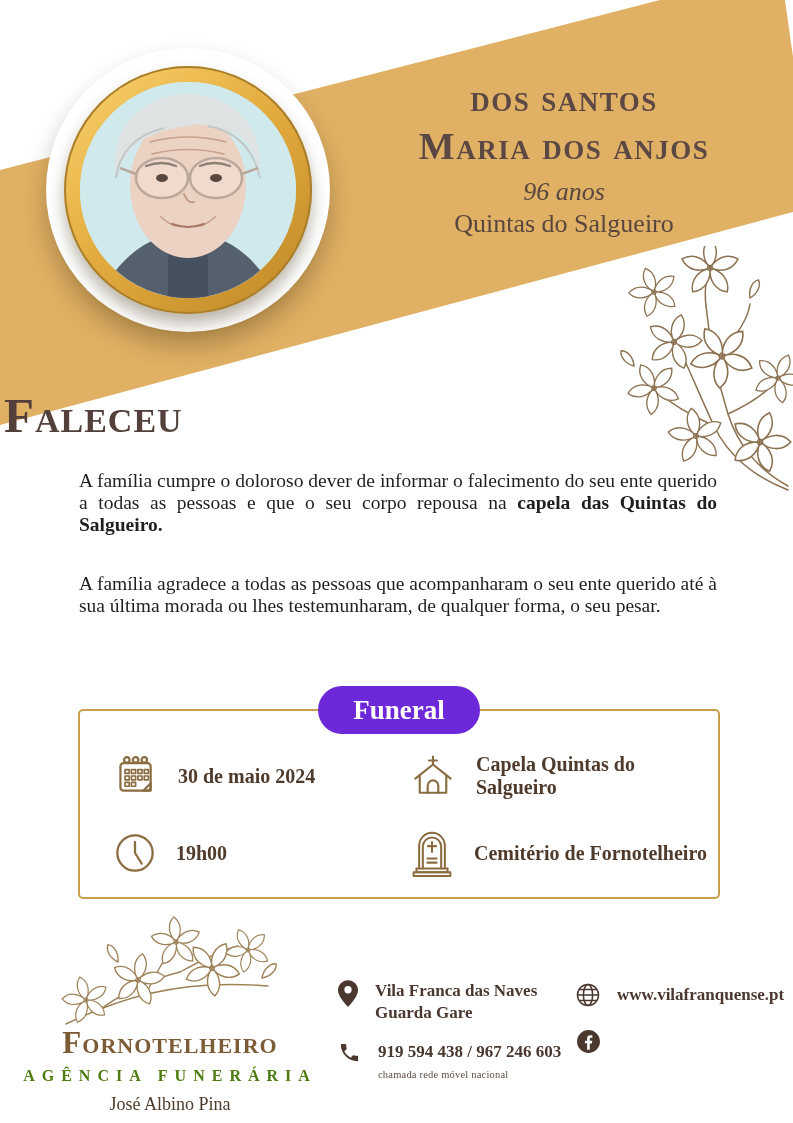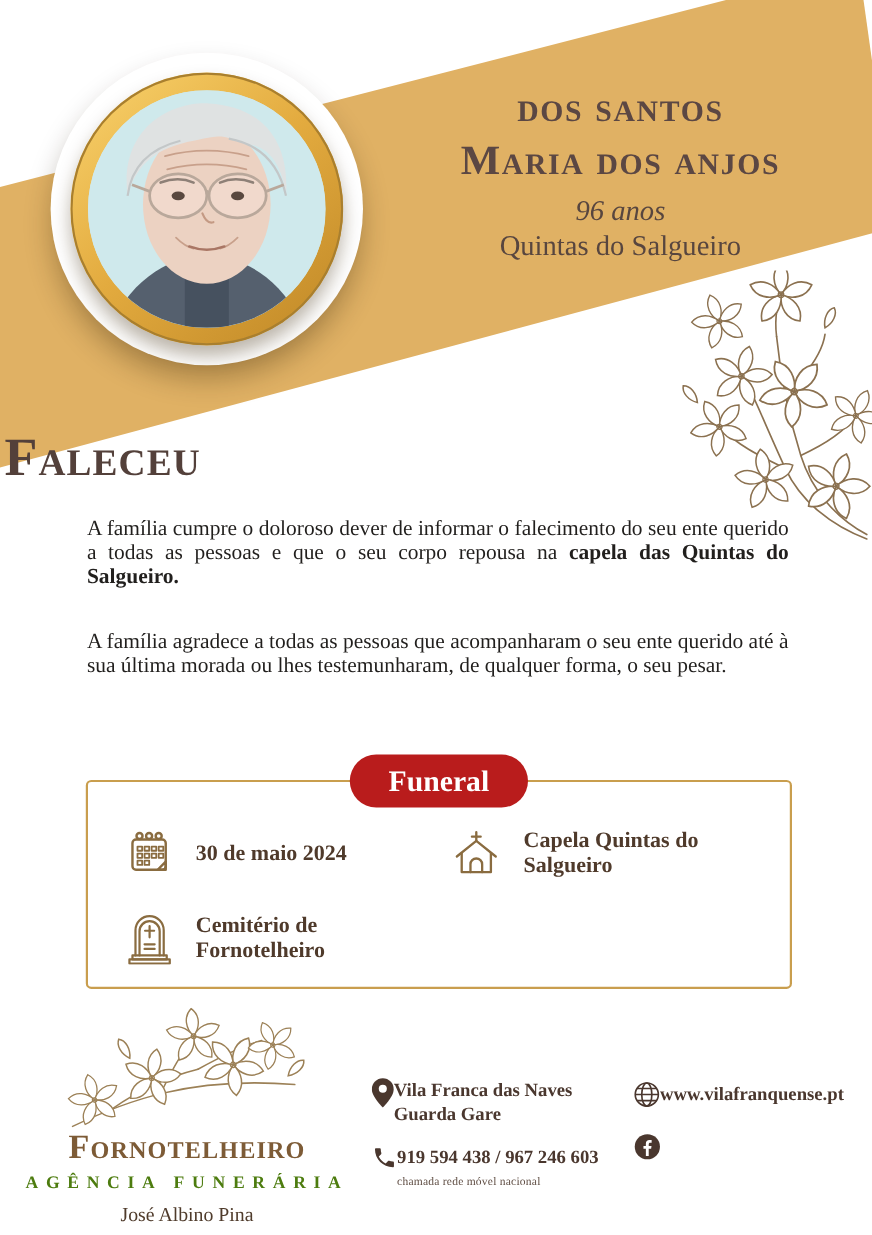--- a/index.html
+++ b/index.html
@@ -38,39 +38,39 @@
   .body-text{position:absolute;left:79px;top:470px;width:638px;font-size:19.5px;
              line-height:22px;color:#211f1d;z-index:2;}
   .body-text p{margin:0;}
   .p1{text-align:justify;}
   .p2{margin-top:37px !important;}
 
   
   .funeral-box{position:absolute;left:78px;top:709px;width:638px;height:186px;
                border:2px solid #c99e4e;border-radius:5px;z-index:2;}
   .pill{position:absolute;left:50%;top:-25px;transform:translateX(-50%);
-        width:162px;height:48px;border-radius:25px;background:#b91c1c;color:#fff;
+        width:162px;height:48px;border-radius:25px;background:#6d28d9;color:#fff;
         display:flex;align-items:center;justify-content:center;
         font-size:27px;font-weight:700;}
   .fgrid{display:grid;grid-template-columns:296px 1fr;grid-row-gap:30px;
          padding:42px 8px 0 34px;}
   .fitem{display:flex;align-items:center;gap:20px;color:#4f3a2b;font-weight:700;font-size:20px;}
   .ficon{flex:0 0 auto;color:#8a6c40;display:flex;align-items:center;justify-content:center;}
 
   
   .brand-block{position:absolute;left:14px;top:1026px;width:312px;text-align:center;z-index:2;}
   .brand{font-variant:small-caps;font-weight:700;font-size:31px;line-height:1.1;
          color:#7d5b36;letter-spacing:1px;}
   .brand-sub{font-size:16px;font-weight:600;color:#4d7c0f;letter-spacing:7px;margin-top:7px;}
   .owner{font-size:18px;font-weight:400;color:#4f3b2b;margin-top:9px;}
 
   .contact{position:absolute;color:#4a372e;z-index:2;}
   .col1{left:338px;top:980px;width:235px;}
   .col2{left:576px;top:983px;width:210px;}
-  .c-item{display:flex;align-items:flex-start;}
+  .c-item{display:flex;gap:17px;align-items:flex-start;}
   .c-item .txt{font-size:17px;font-weight:700;line-height:22px;}
   .phone-row{margin-top:17px;}
   .note{font-size:10.5px;font-weight:400;color:#5f4d43;margin-top:1px;letter-spacing:.2px;}
   .web-row .txt{line-height:24px;}
   .fb-row{margin-top:18px;}
   .cicon{flex:0 0 auto;}
 </style>
 </head>
 <body>
 
@@ -199,20 +199,29 @@
           <svg width="46" height="44" viewBox="0 0 52 48" fill="none" stroke="currentColor" stroke-width="2.4" stroke-linecap="round" stroke-linejoin="round">
             <path d="M26 2 v9 M21.5 6.5 h9"></path>
             <path d="M6 27 L26 11 L46 27"></path>
             <path d="M11 23.5 V43 H41 V23.5"></path>
             <path d="M20 43 V35 a6 6 0 0 1 12 0 V43"></path>
           </svg>
         </span>
         <span>Capela Quintas do Salgueiro</span>
       </div>
 
+      <div class="fitem">
+        <span class="ficon">
+          <svg width="42" height="42" viewBox="0 0 44 44" fill="none" stroke="currentColor" stroke-width="2.4" stroke-linecap="round">
+            <circle cx="22" cy="22" r="18.5"></circle>
+            <path d="M22 22 V10.5 M22 22 L29 33"></path>
+          </svg>
+        </span>
+        <span>19h00</span>
+      </div>
 
       <div class="fitem">
         <span class="ficon">
           <svg width="44" height="48" viewBox="0 0 48 52" fill="none" stroke="currentColor" stroke-width="2.2" stroke-linecap="round" stroke-linejoin="round">
             <path d="M10 43 V18 a14 14 0 0 1 28 0 V43"></path>
             <path d="M14 43 V19 a10 10 0 0 1 20 0 V43"></path>
             <path d="M24 14 v11 M19.5 18.5 h9"></path>
             <path d="M19 32 h10 M19 36.5 h10"></path>
             <rect x="7" y="43" width="34" height="4"></rect>
             <rect x="4" y="47" width="40" height="4"></rect>

